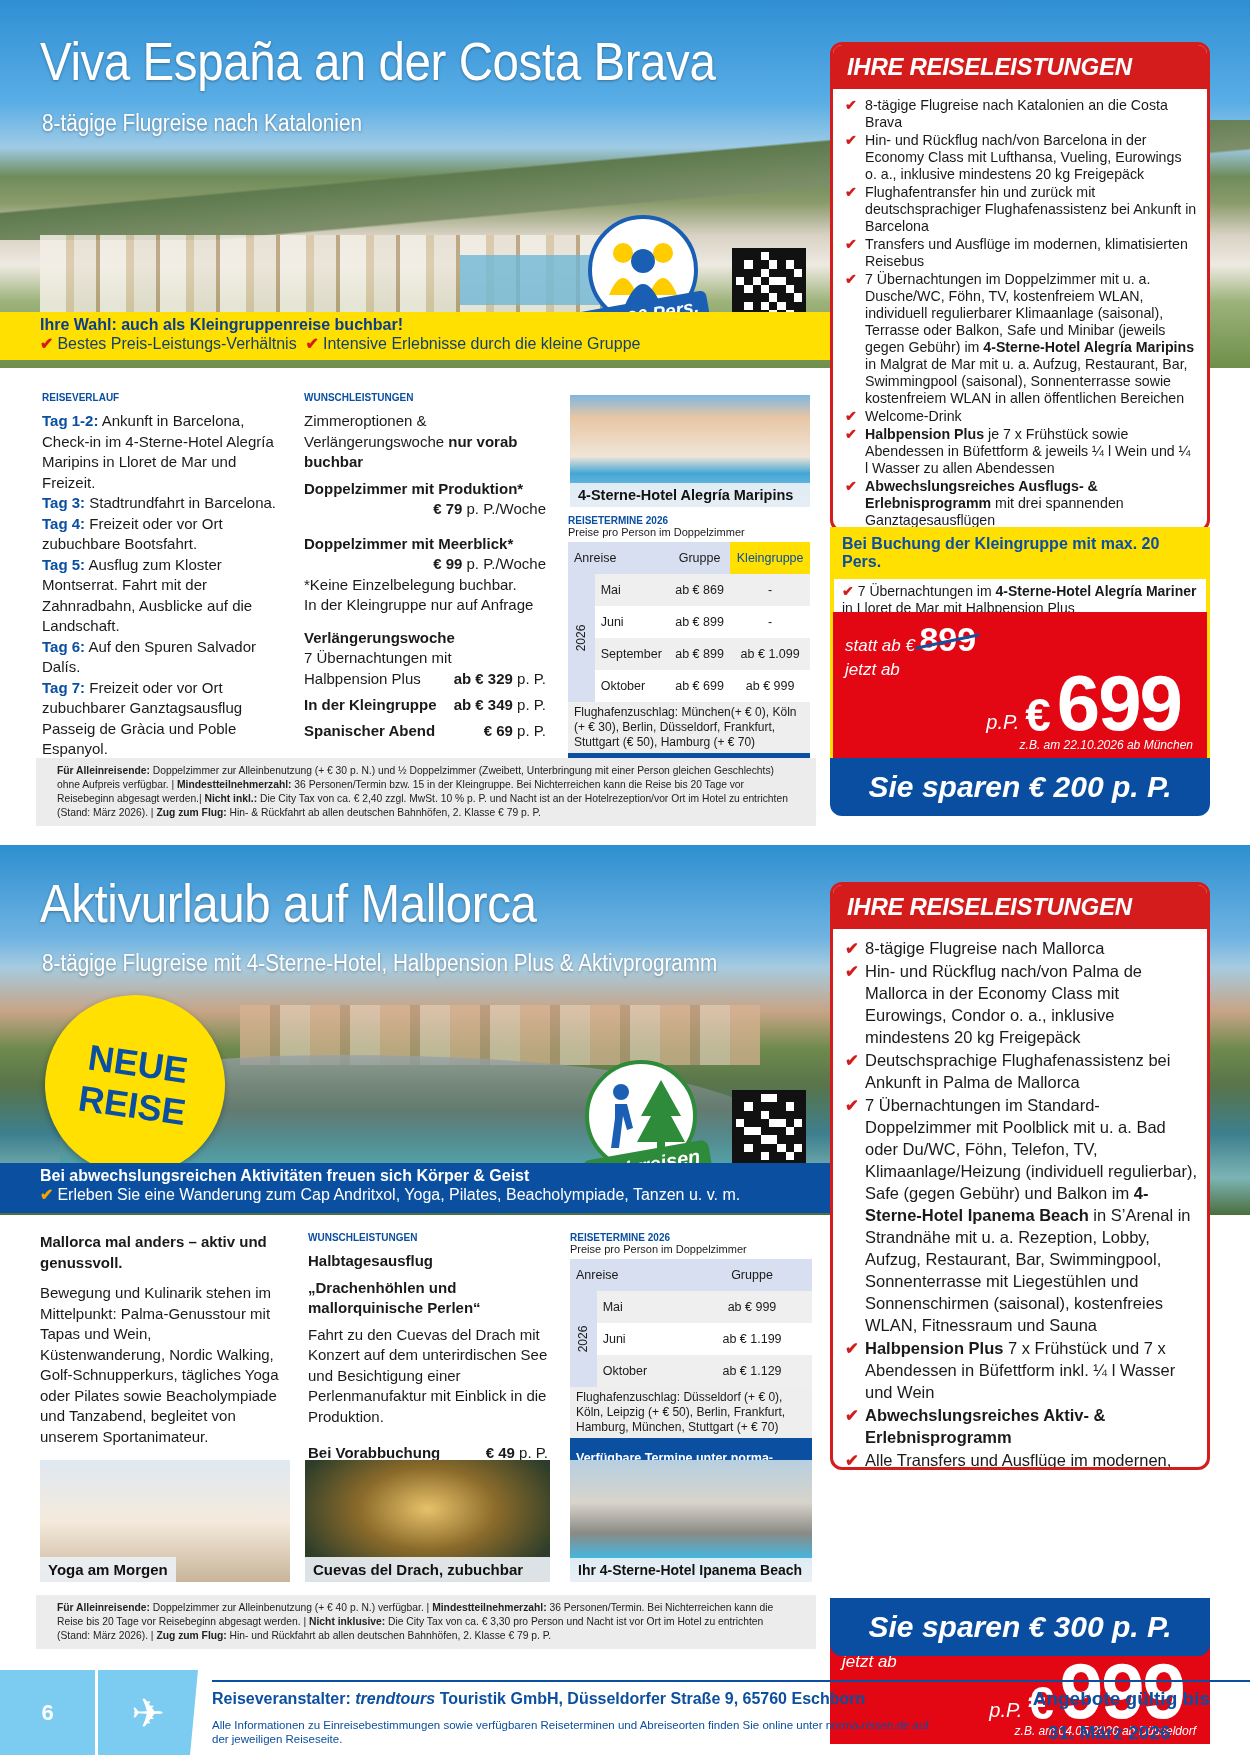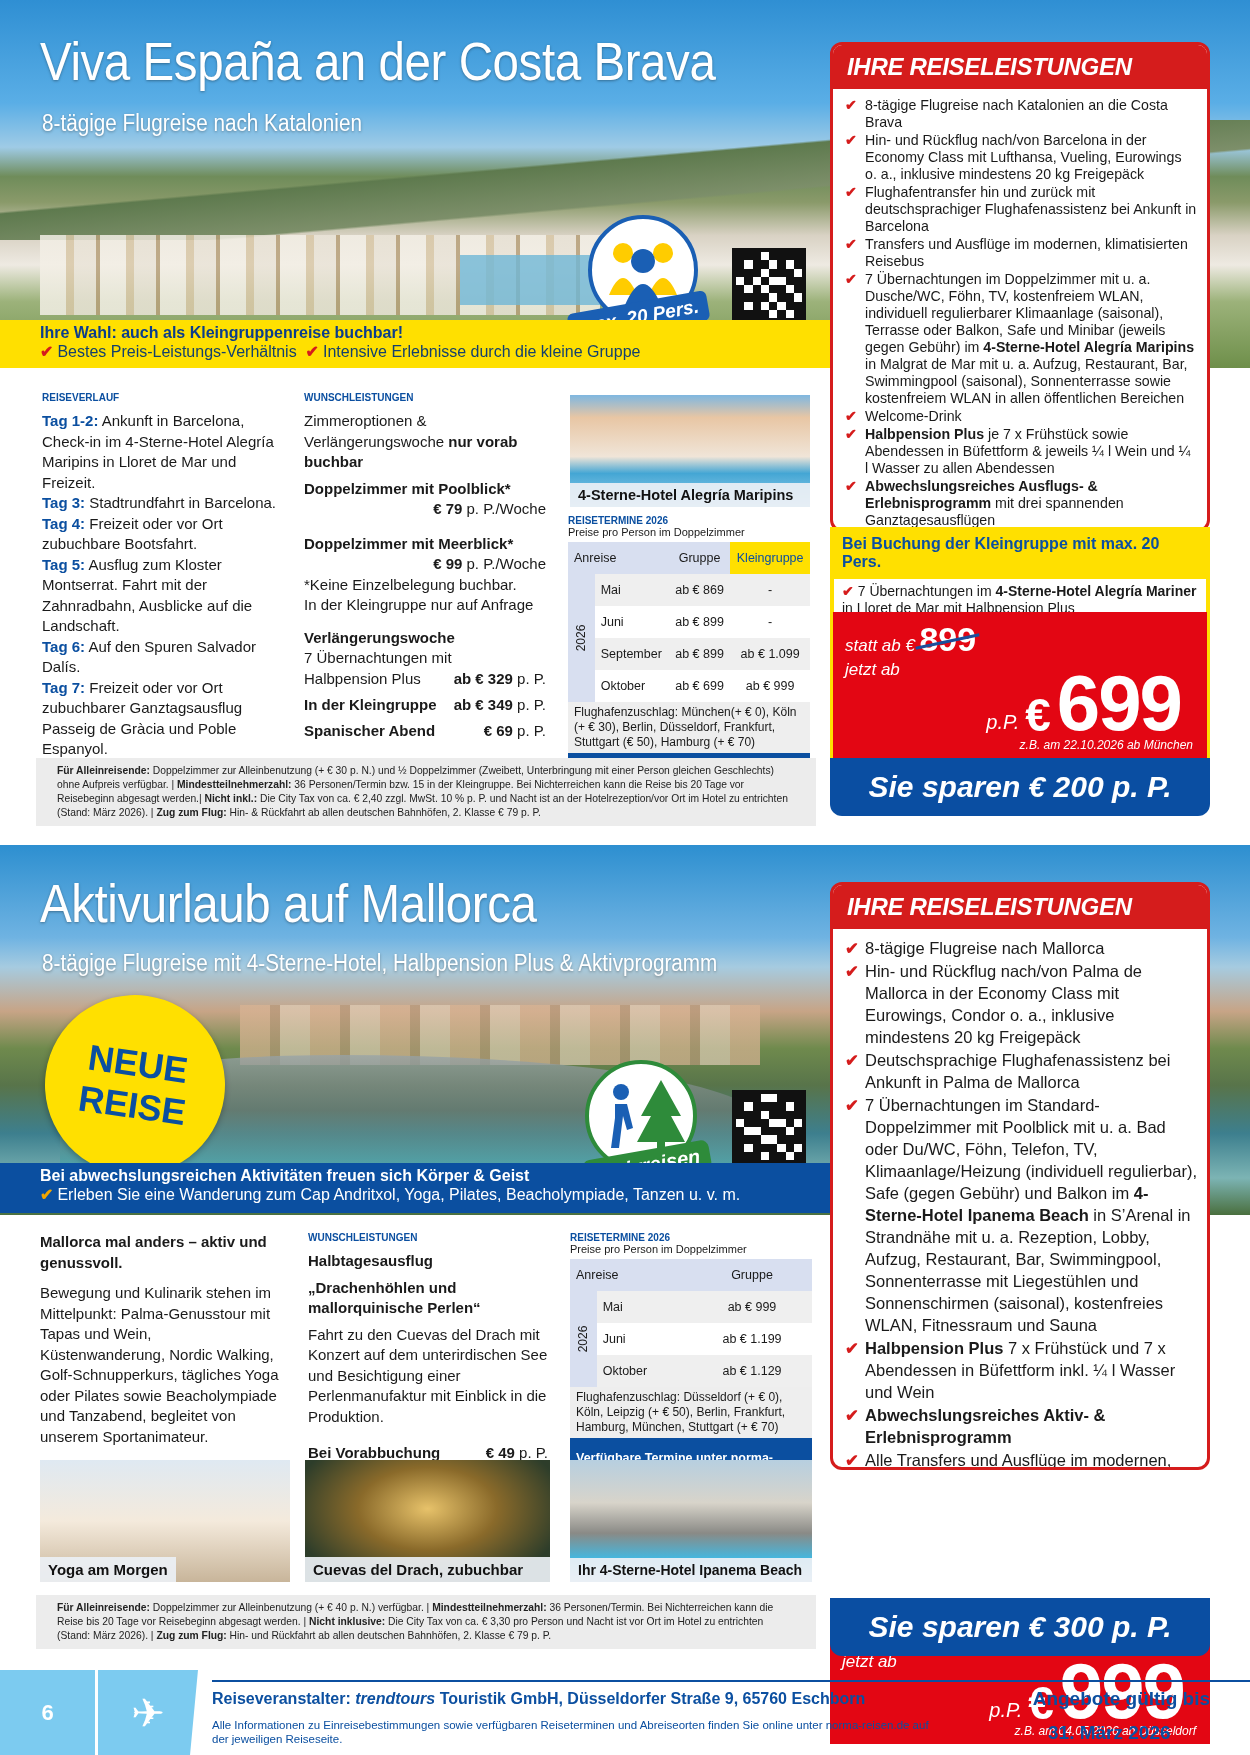--- a/index.html
+++ b/index.html
@@ -157,21 +157,21 @@
       <span></span>
       <span></span>
       <span class="w"></span>
       <span></span>
       <span class="w"></span>
       <span></span>
   </div>
   <div class="qr-label">SCAN MICH</div>
 </div>
 
-<div class="abs yellowbar" style="left:0;top:320px;width:832px;height:48px;padding-left:40px">
+<div class="abs yellowbar" style="left:0;top:312px;width:832px;height:48px;padding-left:40px">
   <div>Ihre Wahl: auch als Kleingruppenreise buchbar!</div>
   <div class="l2"><span class="check">✔</span><span>Bestes Preis-Leistungs-Verhältnis</span>&nbsp; <span class="check">✔</span><span>Intensive Erlebnisse durch die kleine Gruppe</span></div>
 </div>
 
 <div class="abs" style="left:42px;top:392px;width:245px">
   <div class="section-h">REISEVERLAUF</div>
   <div class="body-txt" id="rv-days">
       <div><span class="tag">Tag 1-2:</span> <span>Ankunft in Barcelona, Check-in im 4-Sterne-Hotel Alegría Maripins in Lloret de Mar und Freizeit.</span></div>
       <div><span class="tag">Tag 3:</span> <span>Stadtrundfahrt in Barcelona.</span></div>
       <div><span class="tag">Tag 4:</span> <span>Freizeit oder vor Ort zubuchbare Bootsfahrt.</span></div>
@@ -179,21 +179,21 @@
       <div><span class="tag">Tag 6:</span> <span>Auf den Spuren Salvador Dalís.</span></div>
       <div><span class="tag">Tag 7:</span> <span>Freizeit oder vor Ort zubuchbarer Ganztagsausflug Passeig de Gràcia und Poble Espanyol.</span></div>
       <div><span class="tag">Tag 8:</span> <span>Abreise oder Verlängerungswoche.</span></div>
     </div>
   <div style="font-size:11px;font-style:italic;margin-top:8px">Änderungen im Programm vorbehalten</div>
 </div>
 
 <div class="abs" style="left:304px;top:392px;width:242px">
   <div class="section-h">WUNSCHLEISTUNGEN</div>
   <div class="body-txt" style="margin-bottom:6px"><span>Zimmeroptionen &amp; Verlängerungswoche </span><b>nur vorab buchbar</b></div>
-  <div class="body-txt" style="font-weight:700">Doppelzimmer mit Poolblick*</div>
+  <div class="body-txt" style="font-weight:700">Doppelzimmer mit Produktion*</div>
   <div class="body-txt" style="text-align:right;margin-bottom:14px"><b>€ 79</b><span> p. P./Woche</span></div>
   <div class="body-txt" style="font-weight:700">Doppelzimmer mit Meerblick*</div>
   <div class="body-txt" style="text-align:right"><b>€ 99</b><span> p. P./Woche</span></div>
   <div class="body-txt">*Keine Einzelbelegung buchbar.</div>
   <div class="body-txt" style="margin-bottom:12px">In der Kleingruppe nur auf Anfrage</div>
   <div class="body-txt" style="font-weight:700">Verlängerungswoche</div>
   <div class="body-txt">7 Übernachtungen mit</div>
   <div class="wl-row" style="margin-bottom:6px">
       <span>Halbpension Plus</span>
       <span><b>ab € 329</b><span> p. P.</span></span>

